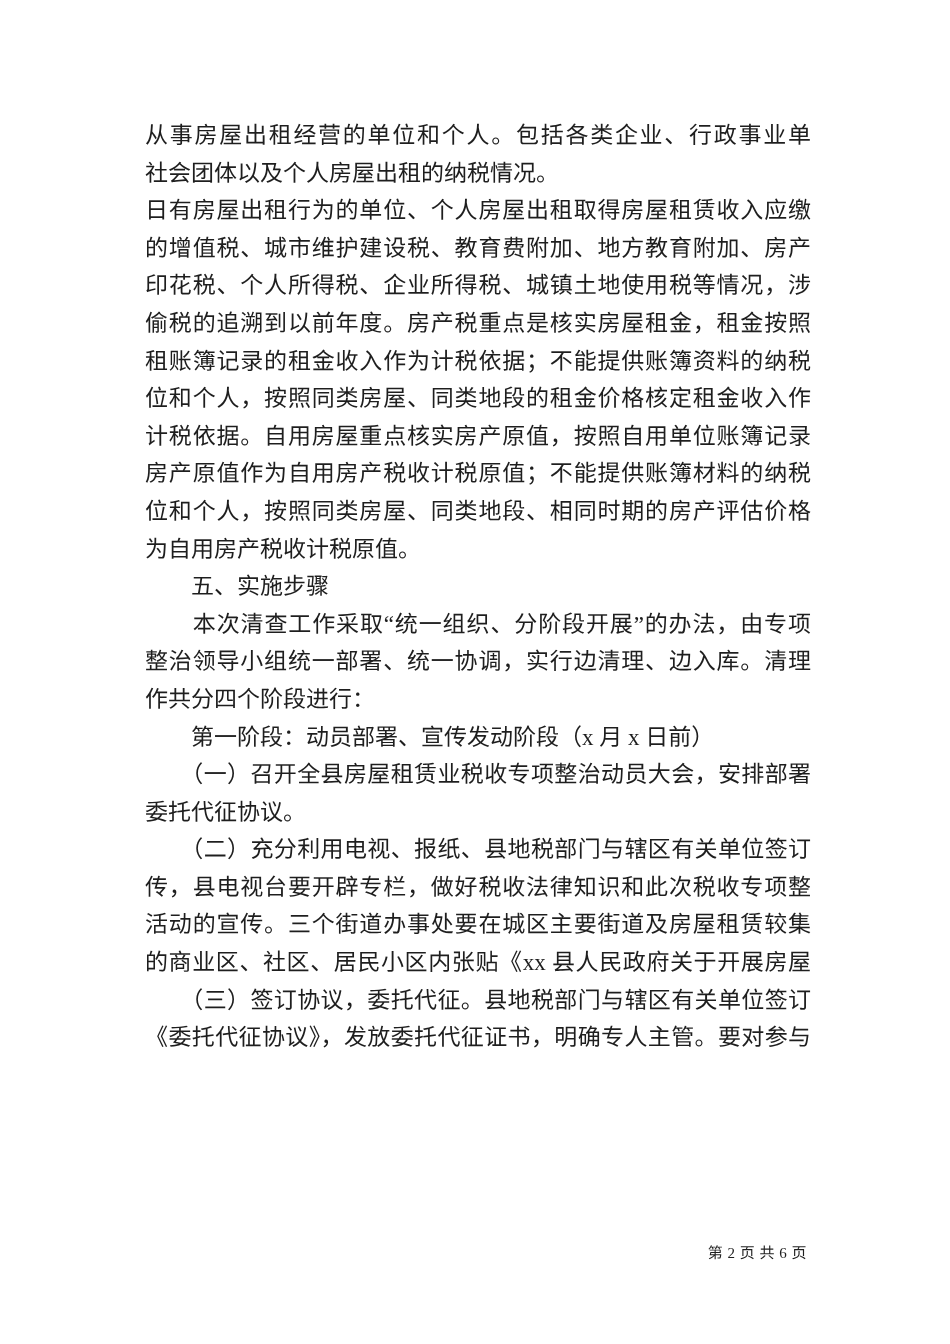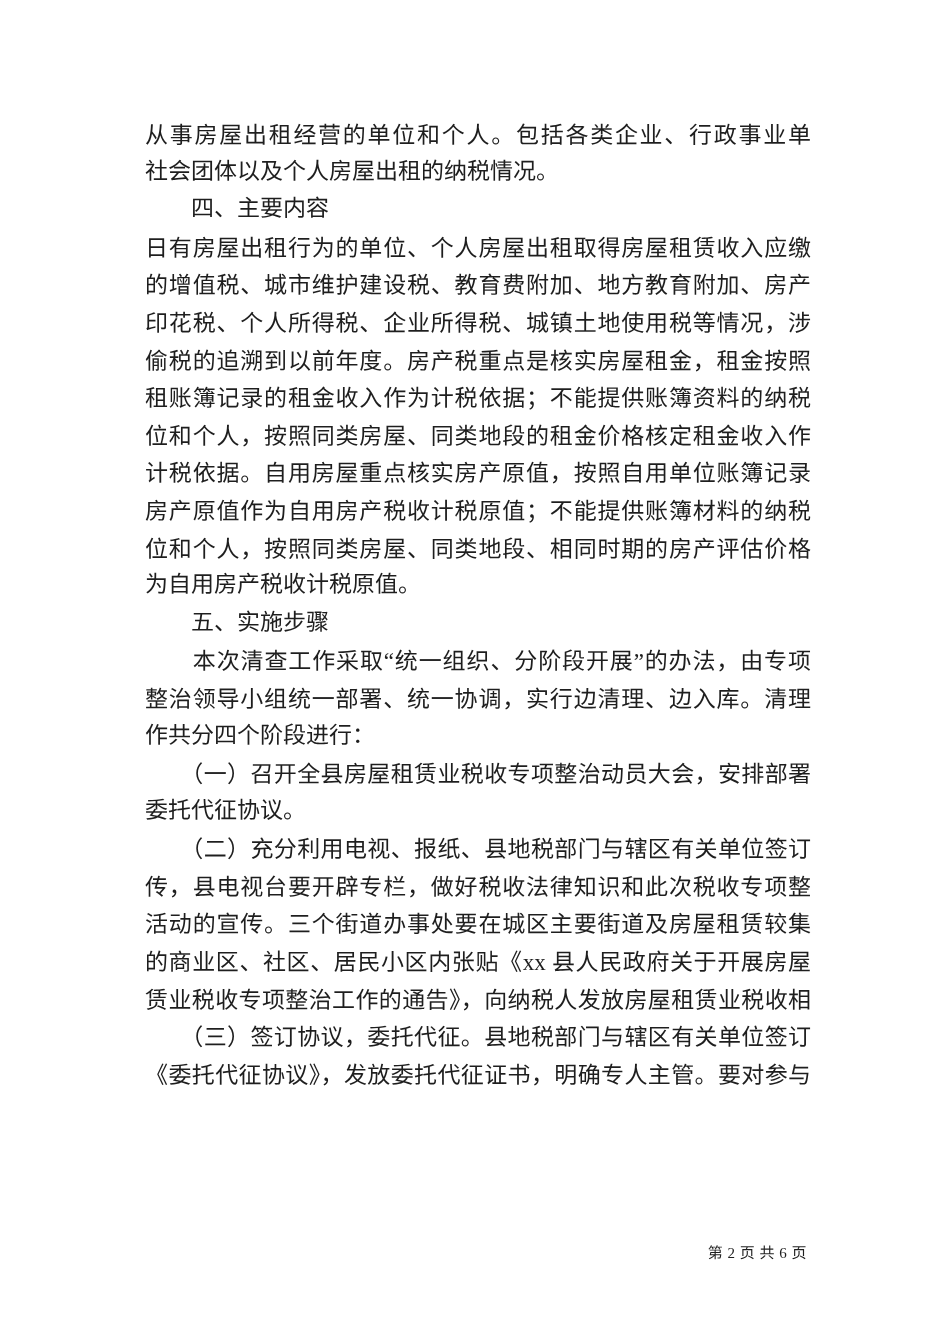--- a/index.html
+++ b/index.html
@@ -27,58 +27,56 @@
   .line {
     white-space: pre-wrap;
     text-align: justify;
     text-align-last: justify;
     height: 37.6px;
     overflow: hidden;
   }
   .line.nj {
     text-align: right;
     text-align-last: left;
-    font-family: Liberation Mono, monospace;
   }
   .page-footer {
     position: absolute;
     top: 1243px;
     right: 143px;
     font-size: 15px;
     line-height: 20px;
     color: #1e1e1e;
     letter-spacing: 0.5px;
   }
 </style>
 </head>
 <body>
 
 <div class="sheet">
   <div class="doc-body">
     <div class="line">从事房屋出租经营的单位和个人。包括各类企业、行政事业单位、</div>
     <div class="line nj">社会团体以及个人房屋出租的纳税情况。</div>
-    <div class="line nj">　　四、主要内容</div>
     <div class="line">日有房屋出租行为的单位、个人房屋出租取得房屋租赁收入应缴纳</div>
     <div class="line">的增值税、城市维护建设税、教育费附加、地方教育附加、房产税、</div>
     <div class="line">印花税、个人所得税、企业所得税、城镇土地使用税等情况，涉嫌</div>
     <div class="line">偷税的追溯到以前年度。房产税重点是核实房屋租金，租金按照出</div>
     <div class="line">租账簿记录的租金收入作为计税依据；不能提供账簿资料的纳税单</div>
     <div class="line">位和个人，按照同类房屋、同类地段的租金价格核定租金收入作为</div>
     <div class="line">计税依据。自用房屋重点核实房产原值，按照自用单位账簿记录的</div>
     <div class="line">房产原值作为自用房产税收计税原值；不能提供账簿材料的纳税单</div>
     <div class="line">位和个人，按照同类房屋、同类地段、相同时期的房产评估价格作</div>
     <div class="line nj">为自用房产税收计税原值。</div>
     <div class="line nj">　　五、实施步骤</div>
     <div class="line">　　本次清查工作采取“统一组织、分阶段开展”的办法，由专项</div>
     <div class="line">整治领导小组统一部署、统一协调，实行边清理、边入库。清理工</div>
     <div class="line nj">作共分四个阶段进行：</div>
+    <div class="line nj">　　第一阶段：动员部署、宣传发动阶段（x 月 x 日前）</div>
     <div class="line">　　（一）召开全县房屋租赁业税收专项整治动员大会，安排部署</div>
     <div class="line nj">委托代征协议。</div>
     <div class="line">　　（二）充分利用电视、报纸、县地税部门与辖区有关单位签订</div>
     <div class="line">传，县电视台要开辟专栏，做好税收法律知识和此次税收专项整治</div>
     <div class="line">活动的宣传。三个街道办事处要在城区主要街道及房屋租赁较集中</div>
     <div class="line">的商业区、社区、居民小区内张贴《xx 县人民政府关于开展房屋租</div>
-    <div class="line">赁业税收专项整治工作的通告》，向纳税人发放房屋租赁业税收相</div>
     <div class="line">　　（三）签订协议，委托代征。县地税部门与辖区有关单位签订</div>
     <div class="line">《委托代征协议》，发放委托代征证书，明确专人主管。要对参与</div>
   </div>
   <div class="page-footer">第 2 页 共 6 页</div>
 </div>
 
 </body></html>

